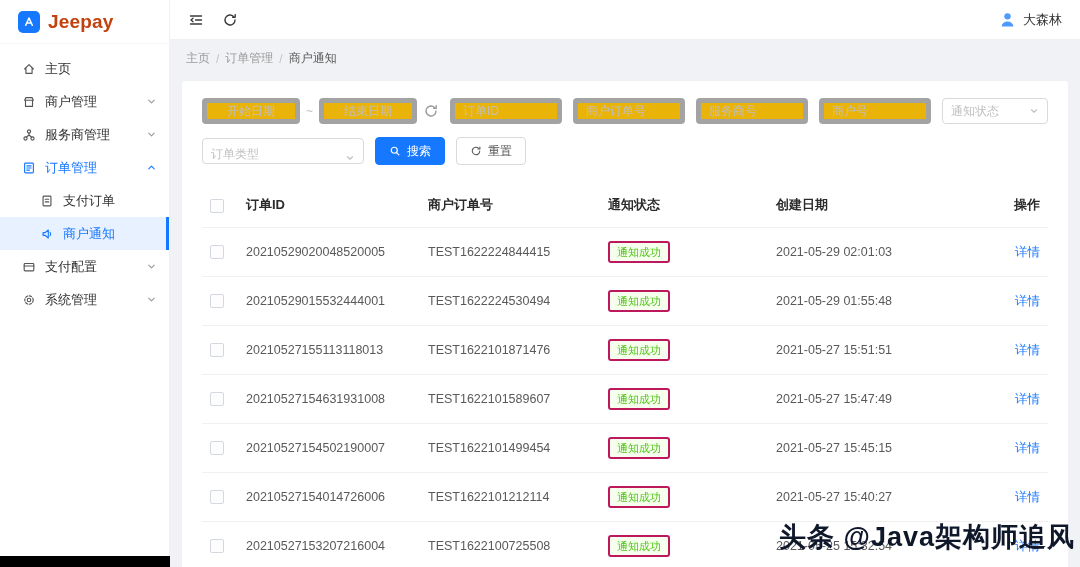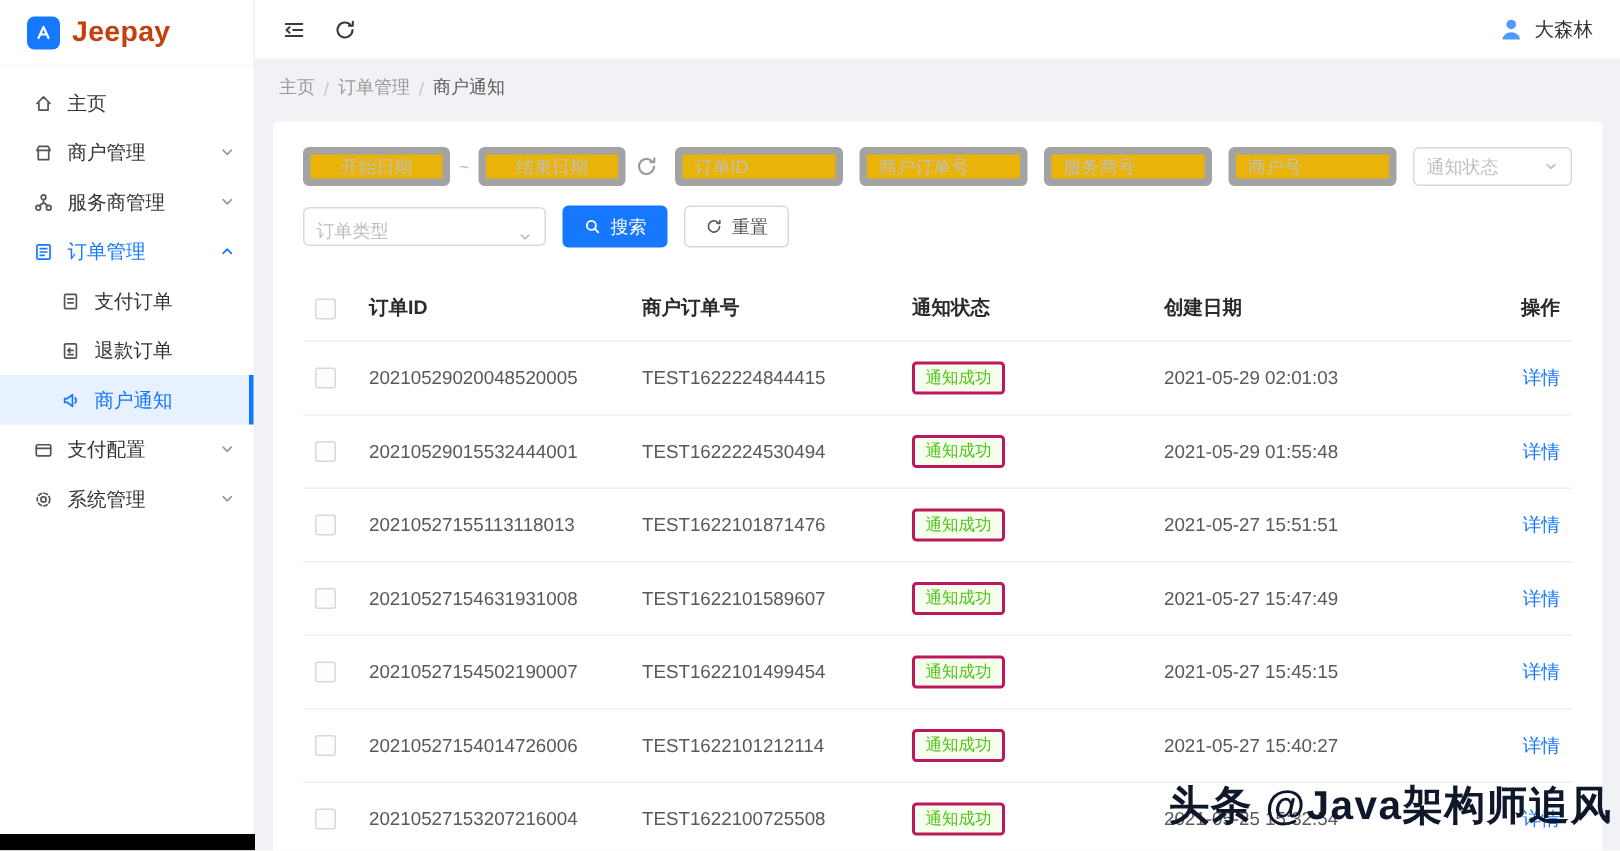--- a/index.html
+++ b/index.html
@@ -133,27 +133,20 @@
       </div>
 
       <div class="submenu">
         <div class="menu-item">
           <svg class="mi" viewBox="0 0 16 16" fill="none" stroke="currentColor" stroke-width="1.3" stroke-linecap="round" stroke-linejoin="round">
               <rect x="3.5" y="2.5" width="9" height="11" rx="1"></rect>
               <path d="M6 6 h4 M6 9 h4"></path>
             </svg>
           <span>支付订单</span>
         </div>
-        <div class="menu-item">
-          <svg class="mi" viewBox="0 0 16 16" fill="none" stroke="currentColor" stroke-width="1.3" stroke-linecap="round" stroke-linejoin="round">
-              <rect x="3.5" y="2.5" width="9" height="11" rx="1"></rect>
-              <path d="M10 7.5 H6 M7.5 6 L6 7.5 L7.5 9 M6 10.8 h4"></path>
-            </svg>
-          <span>退款订单</span>
-        </div>
         <div class="menu-item active">
           <svg class="mi" viewBox="0 0 16 16" fill="none" stroke="currentColor" stroke-width="1.3" stroke-linecap="round" stroke-linejoin="round">
               <path d="M3.5 6.5 v3 h2.2 L9.5 12.5 v-9 L5.7 6.5 Z"></path>
               <path d="M11.5 6 a3.2 3.2 0 0 1 0 4"></path>
             </svg>
           <span>商户通知</span>
         </div>
       </div>
 
       <div class="menu-item">

